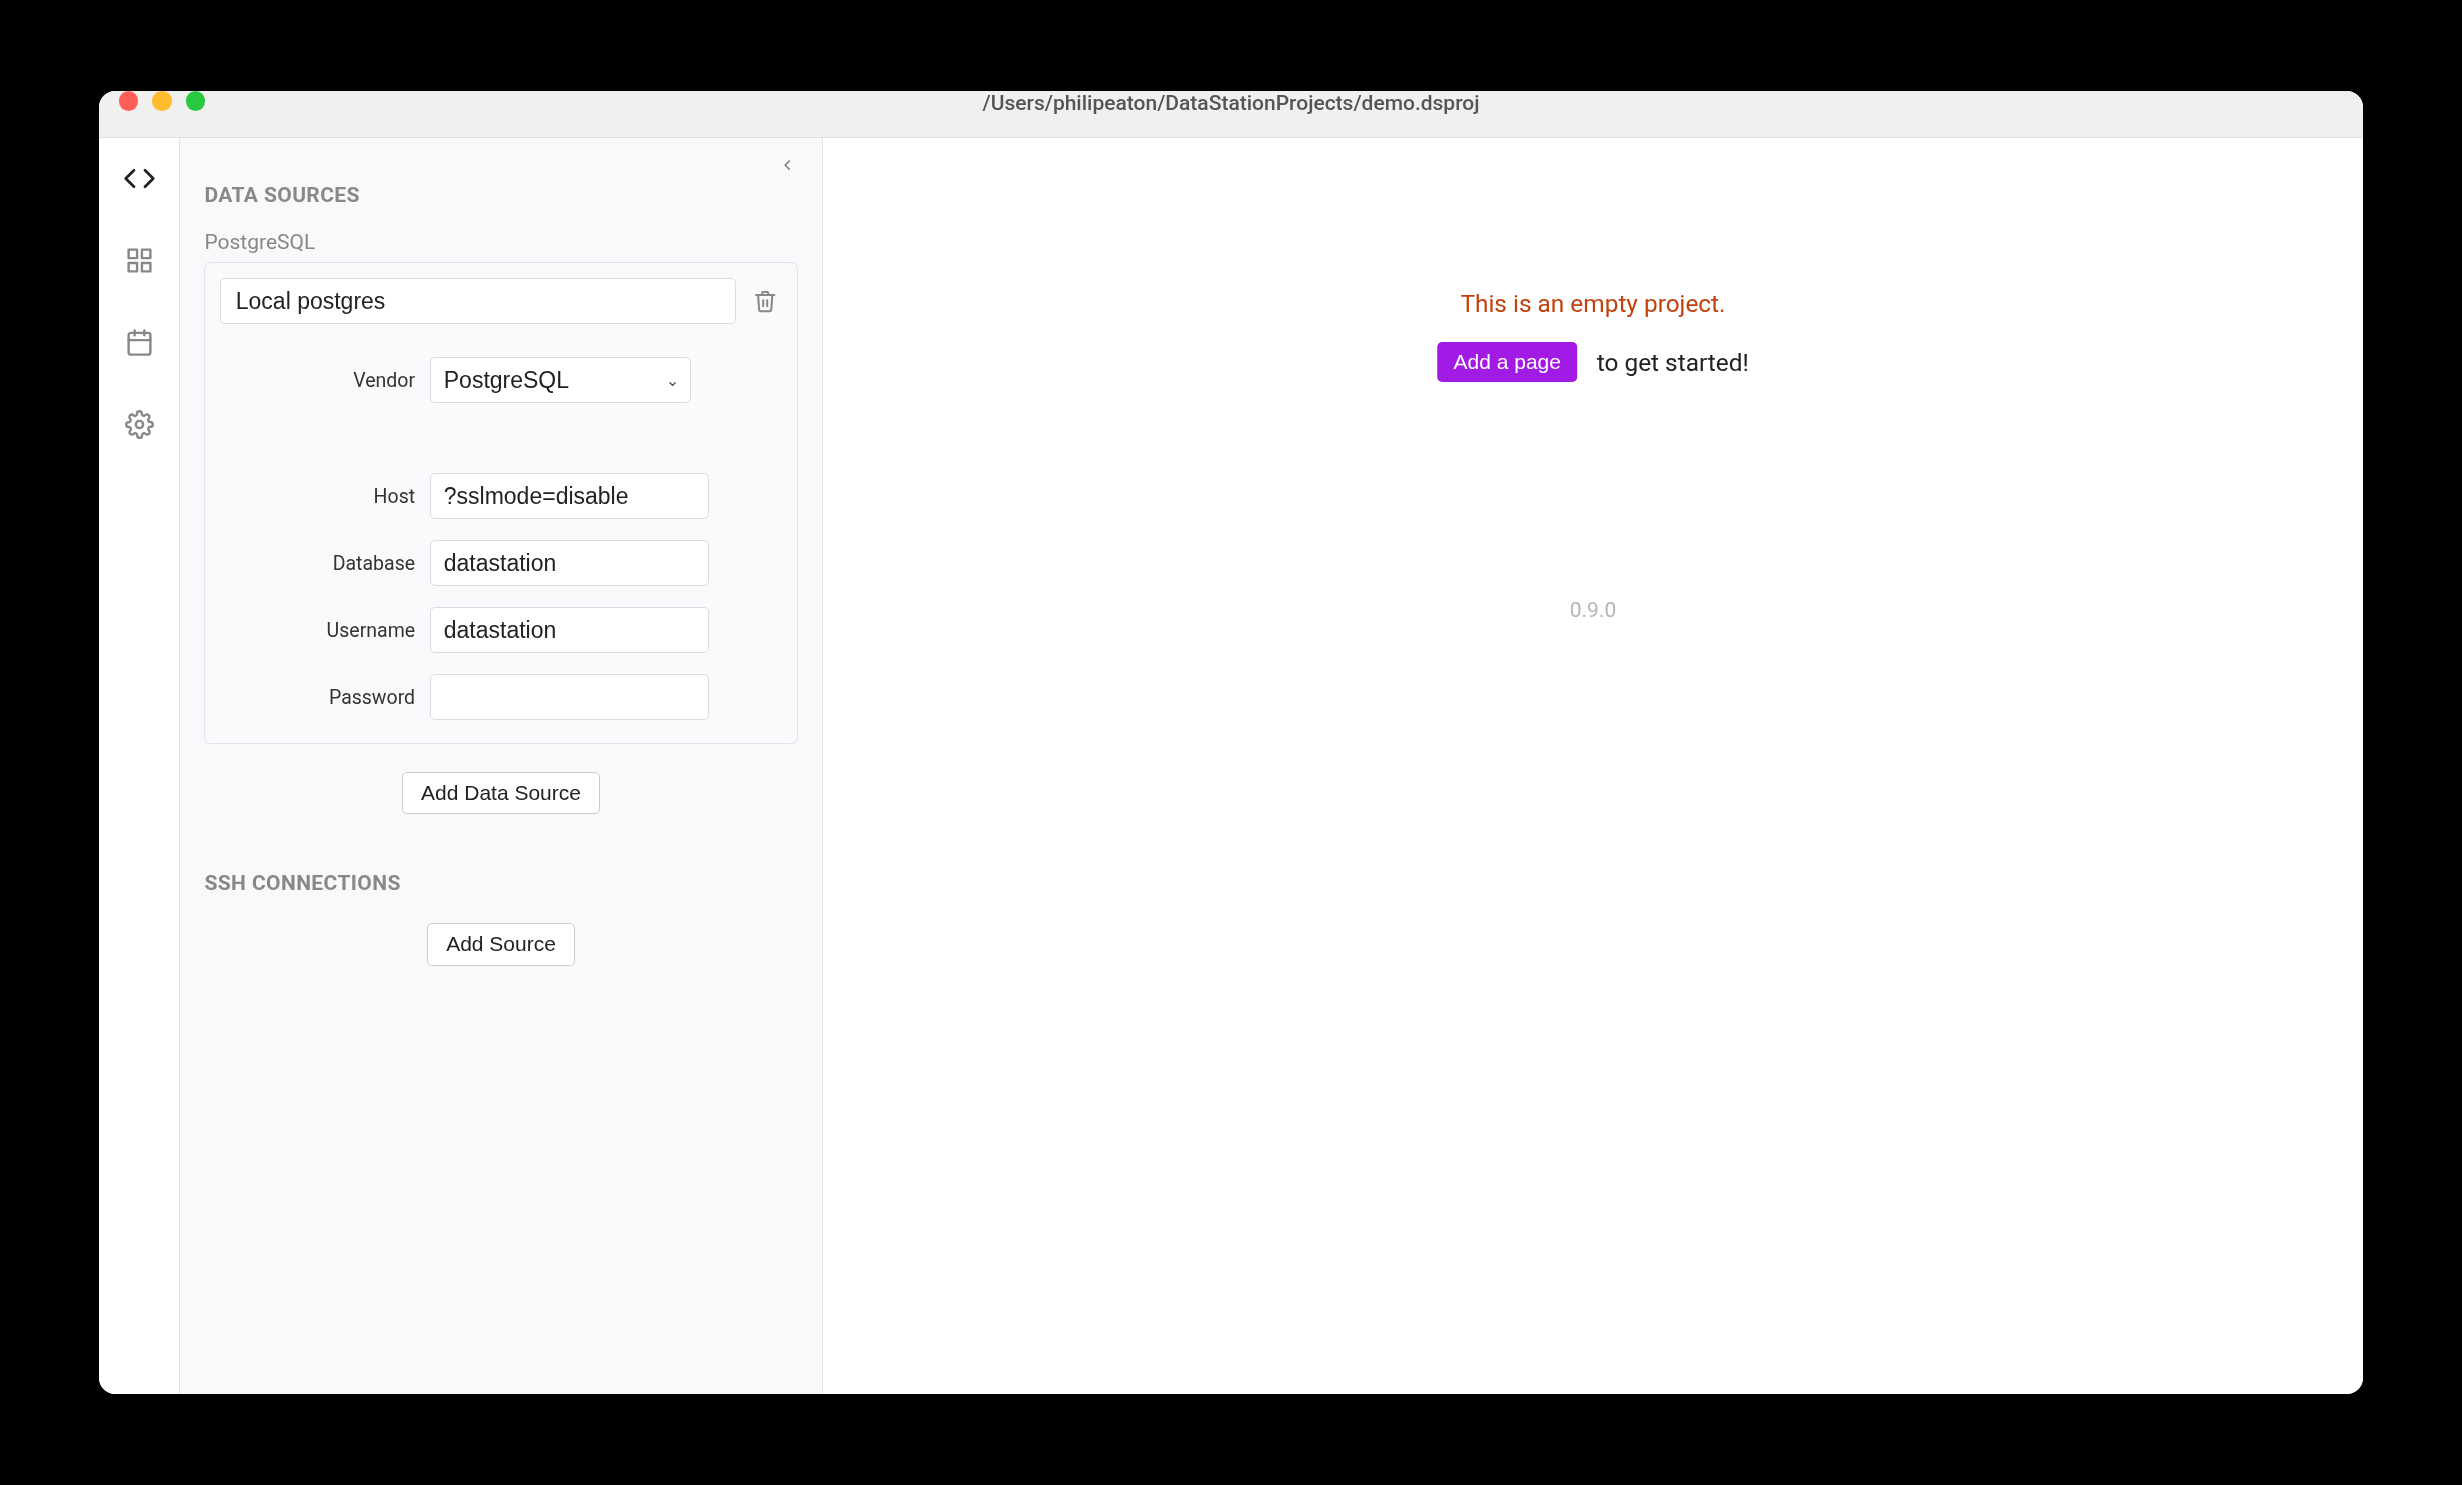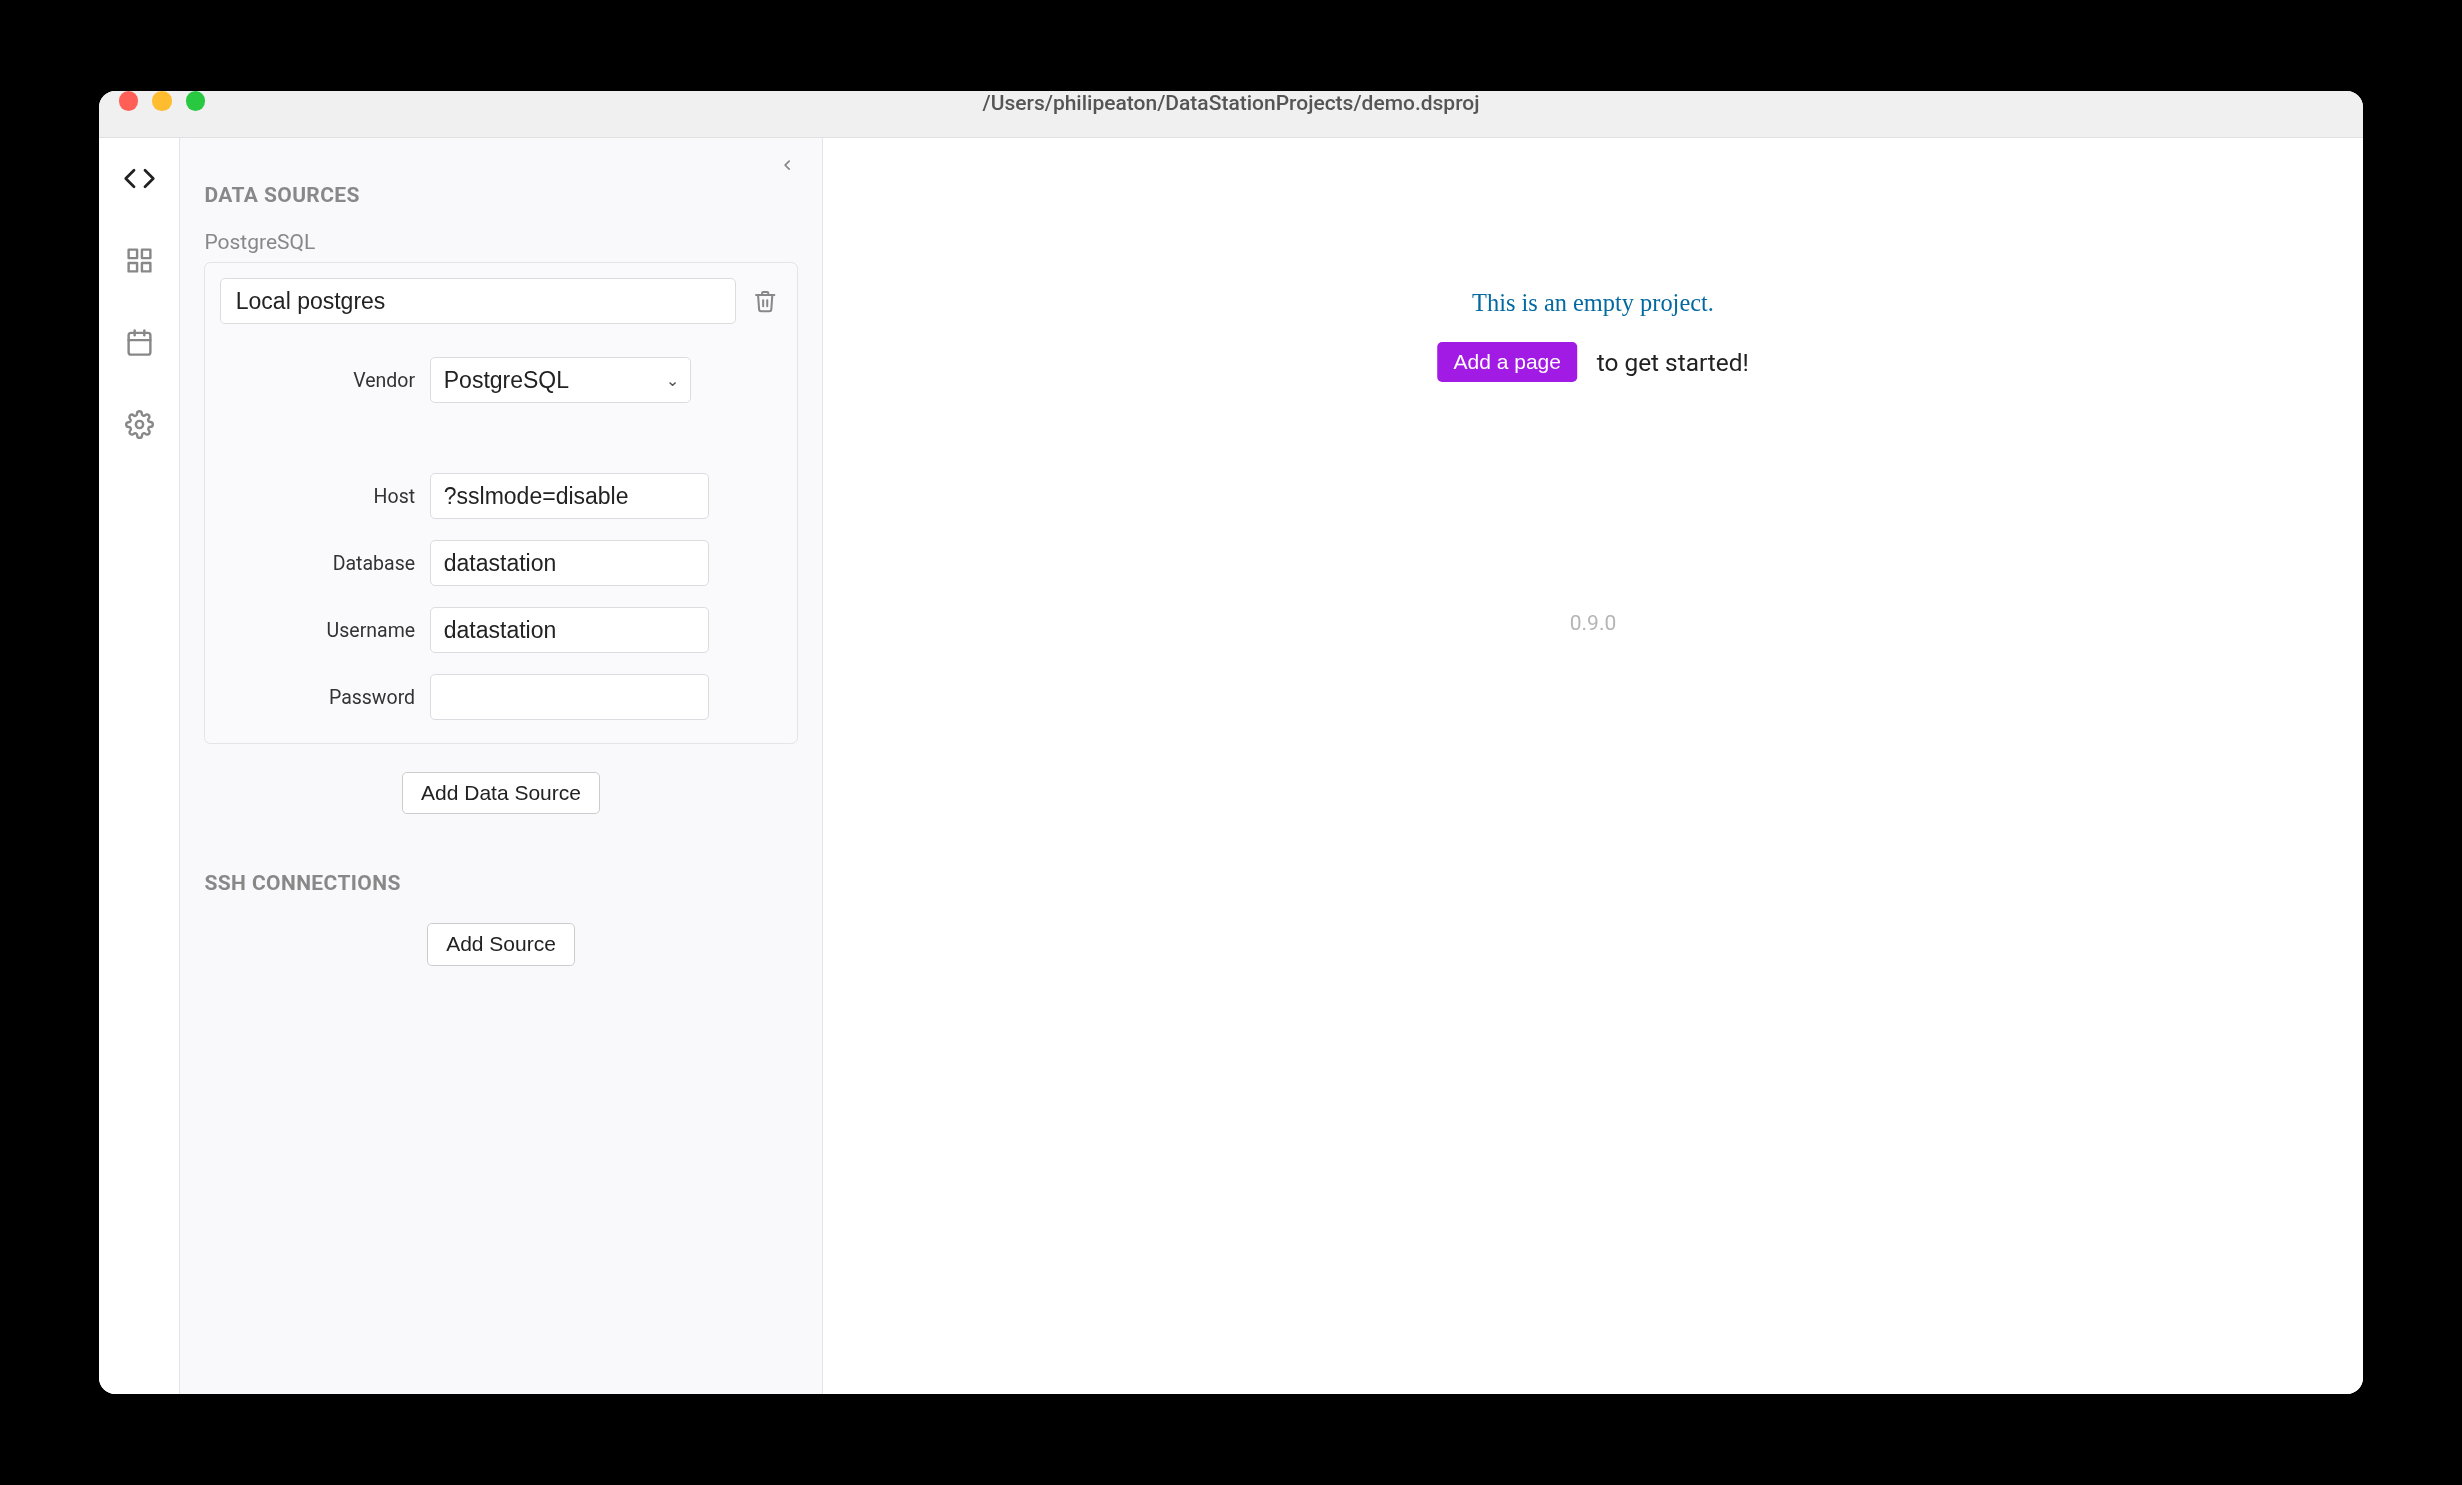--- a/index.html
+++ b/index.html
@@ -216,22 +216,21 @@
       position: relative;
       background: #fff;
     }
     .empty-msg {
       position: absolute;
       top: 151px;
       left: 50%;
       transform: translateX(-50%);
       text-align: center;
       font-size: 24.4px;
-      color: #0369a1;
-      font-family: Liberation Serif, serif;
+      color: #c2410c;
     }
     .cta-row {
       position: absolute;
       top: 204px;
       left: 50%;
       transform: translateX(-50%);
       display: flex;
       align-items: center;
       gap: 19.5px;
       font-size: 24.4px;
@@ -241,21 +240,21 @@
       background: #a21be5;
       color: #fff;
       border: none;
       border-radius: 4.9px;
       padding: 8.1px 16.3px;
       font-size: 21px;
       cursor: pointer;
     }
     .version {
       position: absolute;
-      top: 473px;
+      top: 460px;
       left: 50%;
       transform: translateX(-50%);
       color: #b5b5b8;
       font-size: 21px;
     }
     svg { display: block; }
   </style>
 </head>
 <body>
 

